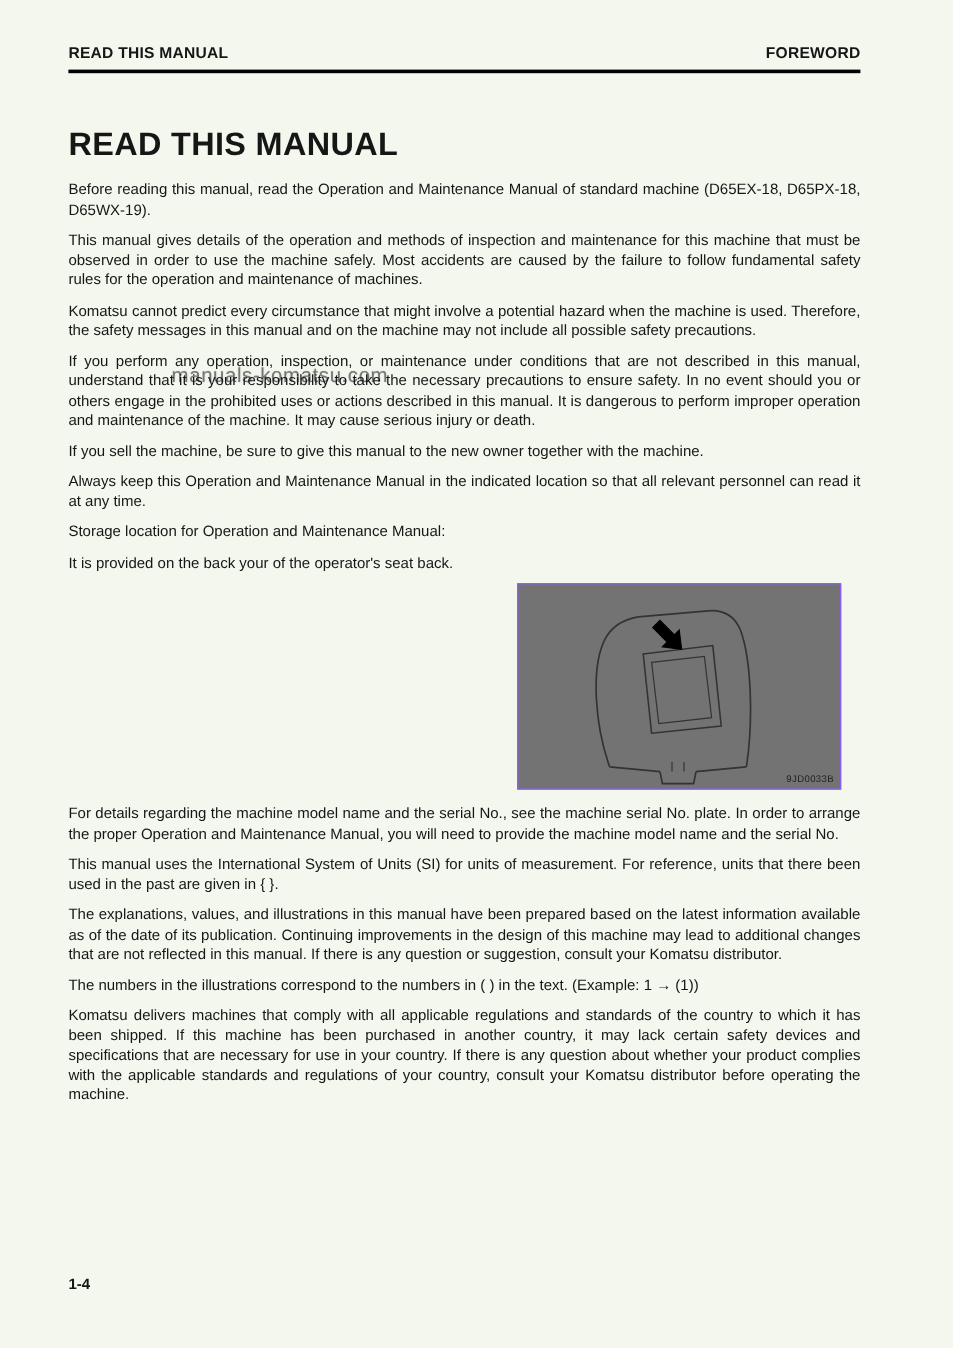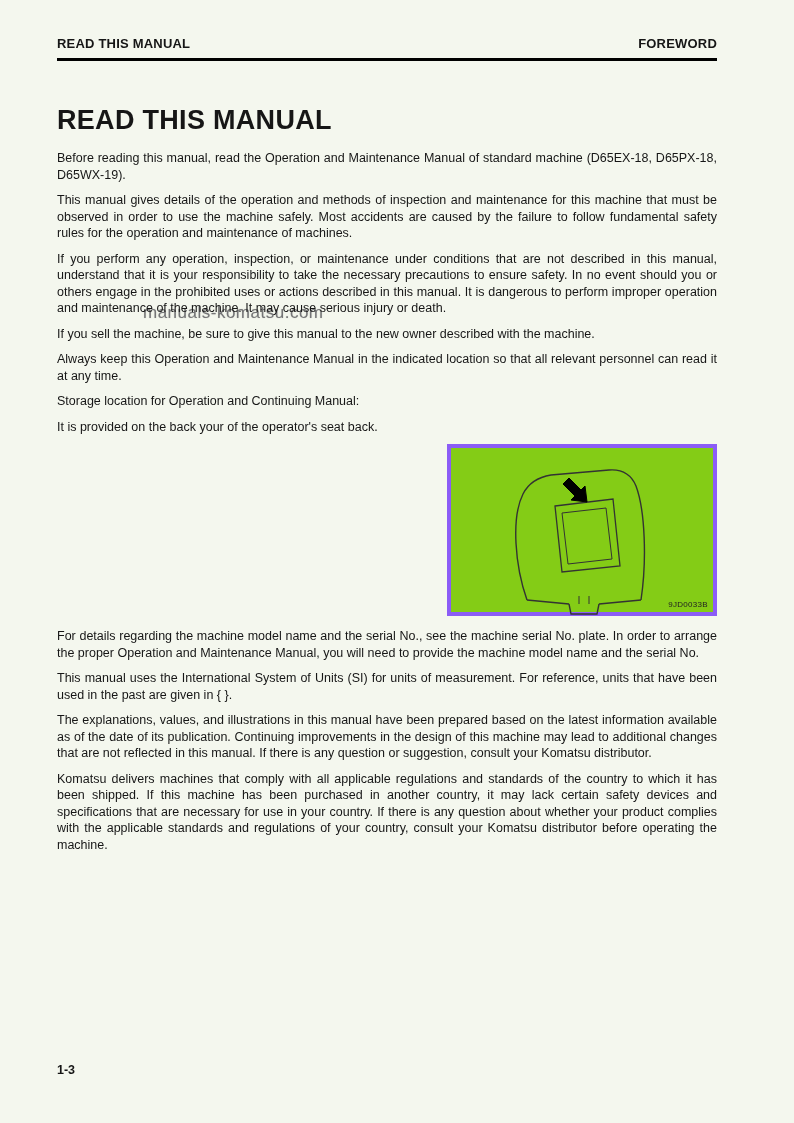--- a/index.html
+++ b/index.html
@@ -45,23 +45,23 @@
   }
   .para {
     font-size: 12.5px;
     line-height: 1.32;
     text-align: justify;
     margin: 0 0 9px 0;
   }
   .figure-box {
     width: 270px;
     height: 172px;
-    border: 4px solid #8b5cf6;
-    background: #84cc16;
-    margin: 2px 0 12px auto;
+    border: 1px solid #8b5cf6;
+    background: #737373;
+    margin: 2px 16px 12px auto;
     position: relative;
     box-sizing: border-box;
   }
   .figure-label {
     position: absolute;
     right: 5px;
     bottom: 3px;
     font-size: 8px;
     color: #222;
     letter-spacing: 0.3px;
@@ -98,24 +98,25 @@
 
   <div class="watermark">manuals-komatsu.com</div>
 
   <div class="content">
 
     <h1 class="doc-title">READ THIS MANUAL</h1>
 
     <div>
         <p class="para">Before reading this manual, read the Operation and Maintenance Manual of standard machine (D65EX-18, D65PX-18, D65WX-19).</p>
         <p class="para">This manual gives details of the operation and methods of inspection and maintenance for this machine that must be observed in order to use the machine safely. Most accidents are caused by the failure to follow fundamental safety rules for the operation and maintenance of machines.</p>
+        <p class="para">Komatsu cannot predict every circumstance that might involve a potential hazard when the machine is used. Therefore, the safety messages in this manual and on the machine may not include all possible safety precautions.</p>
         <p class="para">If you perform any operation, inspection, or maintenance under conditions that are not described in this manual, understand that it is your responsibility to take the necessary precautions to ensure safety. In no event should you or others engage in the prohibited uses or actions described in this manual. It is dangerous to perform improper operation and maintenance of the machine. It may cause serious injury or death.</p>
-        <p class="para">If you sell the machine, be sure to give this manual to the new owner described with the machine.</p>
+        <p class="para">If you sell the machine, be sure to give this manual to the new owner together with the machine.</p>
         <p class="para">Always keep this Operation and Maintenance Manual in the indicated location so that all relevant personnel can read it at any time.</p>
-        <p class="para">Storage location for Operation and Continuing Manual:</p>
+        <p class="para">Storage location for Operation and Maintenance Manual:</p>
         <p class="para">It is provided on the back your of the operator's seat back.</p>
       </div>
 
     <div class="figure-box">
       <svg width="268" height="170" viewBox="0 0 268 170">
 
         <path d="M 76,152 C 64,118 60,70 72,46 C 78,34 88,29 100,27 L 158,22 C 171,21 180,26 185,38 C 194,62 196,112 190,152" fill="none" stroke="#333" stroke-width="1.4"></path>
 
         <path d="M 76,152 L 118,156 M 148,156 L 190,152" fill="none" stroke="#333" stroke-width="1.4"></path>
 
@@ -128,22 +129,23 @@
 
         <g>
           <path d="M 118,30 L 130,42 L 134,38 L 136,54 L 120,52 L 124,48 L 112,36 Z" fill="#000" stroke="#000" stroke-width="1"></path>
         </g>
       </svg>
       <span class="figure-label">9JD0033B</span>
     </div>
 
     <div>
         <p class="para">For details regarding the machine model name and the serial No., see the machine serial No. plate. In order to arrange the proper Operation and Maintenance Manual, you will need to provide the machine model name and the serial No.</p>
-        <p class="para">This manual uses the International System of Units (SI) for units of measurement. For reference, units that have been used in the past are given in { }.</p>
+        <p class="para">This manual uses the International System of Units (SI) for units of measurement. For reference, units that there been used in the past are given in { }.</p>
         <p class="para">The explanations, values, and illustrations in this manual have been prepared based on the latest information available as of the date of its publication. Continuing improvements in the design of this machine may lead to additional changes that are not reflected in this manual. If there is any question or suggestion, consult your Komatsu distributor.</p>
+        <p class="para">The numbers in the illustrations correspond to the numbers in ( ) in the text. (Example: 1 → (1))</p>
         <p class="para">Komatsu delivers machines that comply with all applicable regulations and standards of the country to which it has been shipped. If this machine has been purchased in another country, it may lack certain safety devices and specifications that are necessary for use in your country. If there is any question about whether your product complies with the applicable standards and regulations of your country, consult your Komatsu distributor before operating the machine.</p>
       </div>
 
   </div>
 
-  <div class="footer">1-3</div>
+  <div class="footer">1-4</div>
 
 </div>
 
 </body></html>

